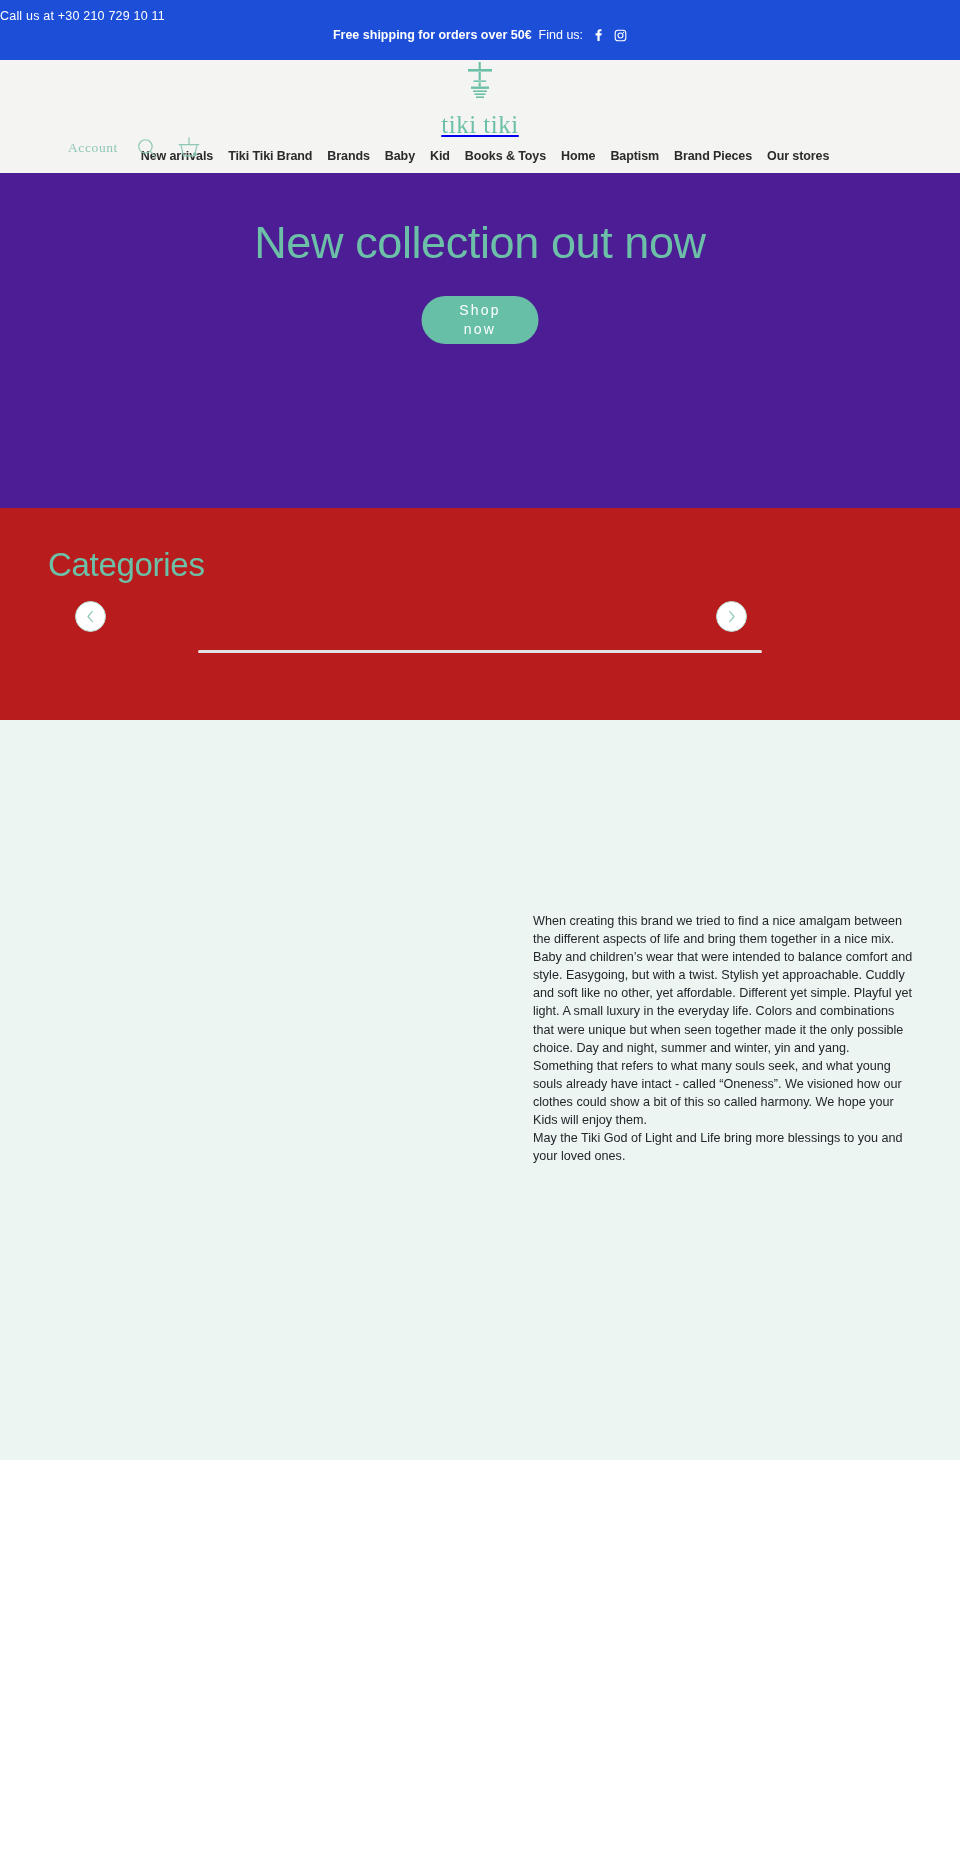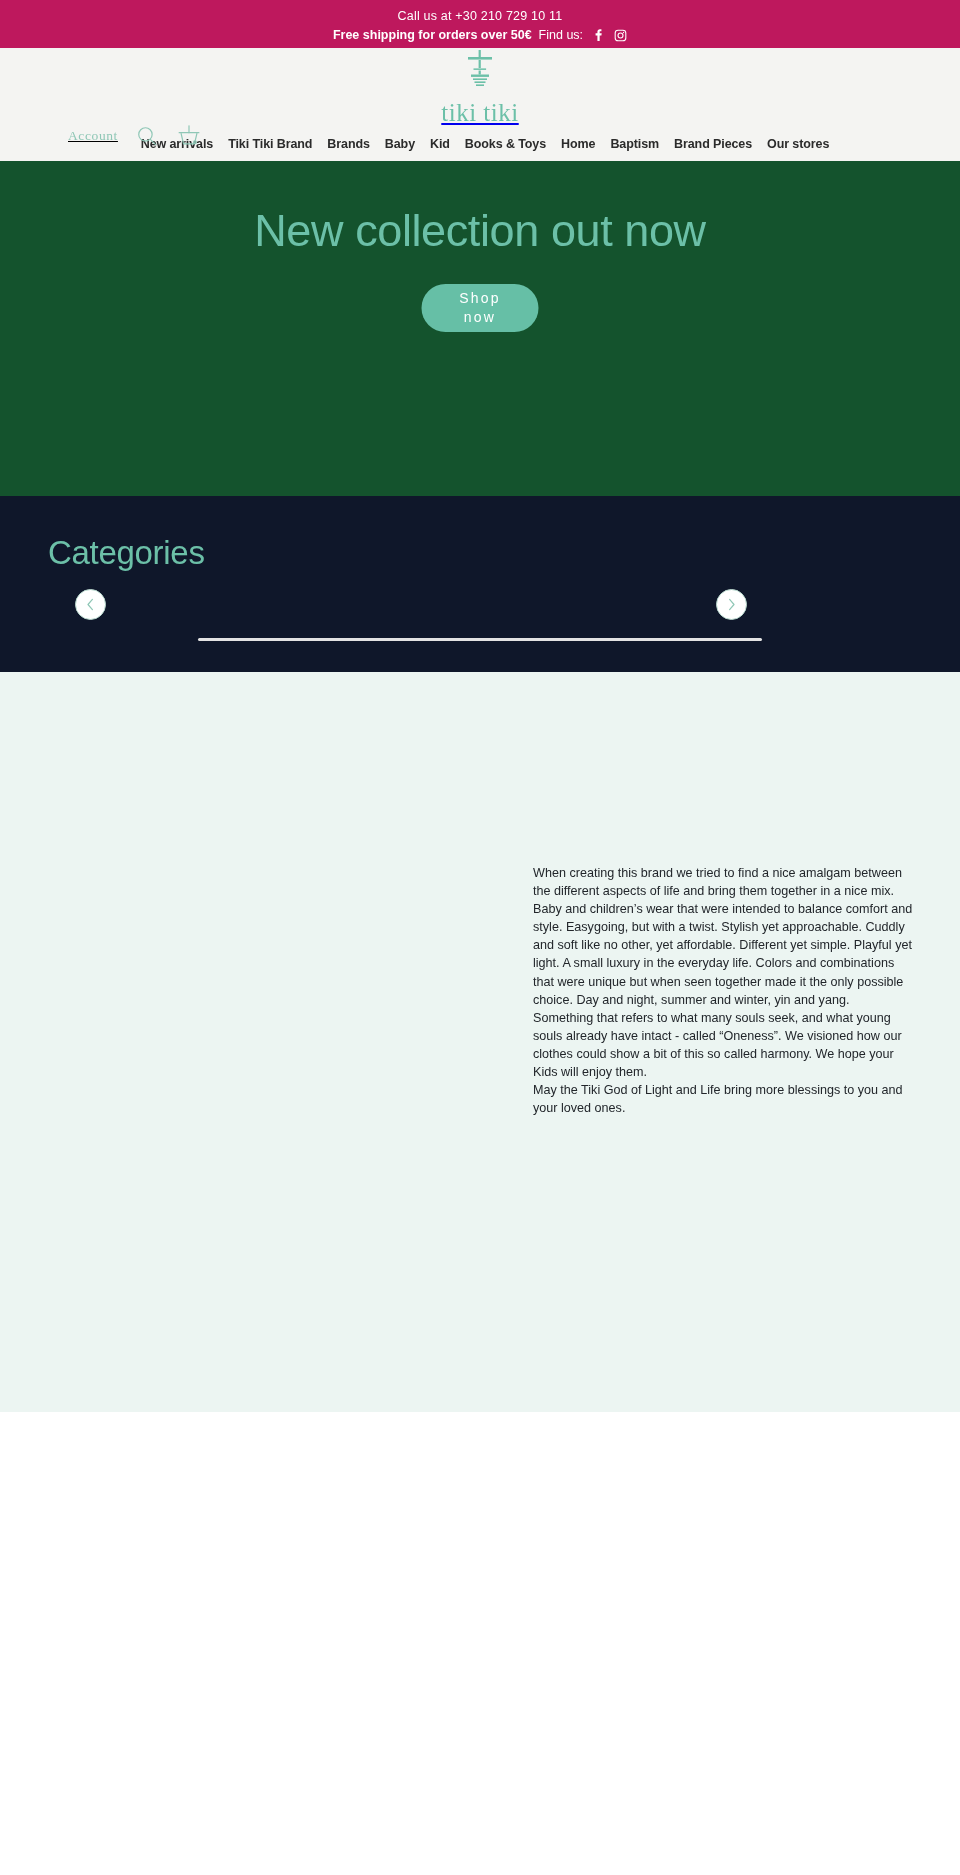--- a/index.html
+++ b/index.html
@@ -7,24 +7,23 @@
   html, body {
     width: 960px;
     background: #ffffff;
     font-family: "Liberation Sans", sans-serif;
   }
 
   body { width: 960px; height: 1875px; overflow: hidden; position: relative; }
 
   
   .announce {
-    background: #be185d;
+    background: #1d4ed8;
     color: #ffffff;
-    padding: 8px 0 4px;
-    text-align: center;
+    padding: 8px 0 16px;
   }
   .announce-line1 {
     font-size: 12.5px;
     letter-spacing: .2px;
     line-height: 17px;
     font-weight: 400;
   }
   .announce-line2 {
     font-size: 12.5px;
     line-height: 18px;
@@ -83,42 +82,41 @@
     white-space: nowrap;
   }
 
   .header-utils {
     position: absolute;
     left: 68px;
     bottom: 12px;
     display: flex;
     align-items: center;
     gap: 18px;
-    text-decoration: underline;
   }
   .account-link {
     font-family: "Liberation Serif", serif;
     font-size: 13.5px;
     color: #8fc7b6;
     text-decoration: none;
     letter-spacing: .6px;
   }
   .icon-btn {
     background: none;
     border: none;
     cursor: pointer;
     display: inline-flex;
     align-items: center;
     justify-content: center;
     padding: 0;
   }
 
   
   .hero {
-    background: #14532d;
+    background: #4c1d95;
     height: 335px;
     position: relative;
   }
   .hero-title {
     position: absolute;
     top: 43px;
     left: 0;
     right: 0;
     text-align: center;
     font-size: 45px;
@@ -145,22 +143,22 @@
     top: 123px;
     left: 50%;
     transform: translateX(-50%);
     width: 117px;
     height: 48px;
   }
   .pill span { display: block; }
 
   
   .categories {
-    background: #0f172a;
-    height: 176px;
+    background: #b91c1c;
+    height: 212px;
     position: relative;
   }
   .cat-title {
     position: absolute;
     left: 48px;
     top: 37px;
     font-size: 33px;
     font-weight: 300;
     color: #6cc0a8;
     letter-spacing: -.3px;

